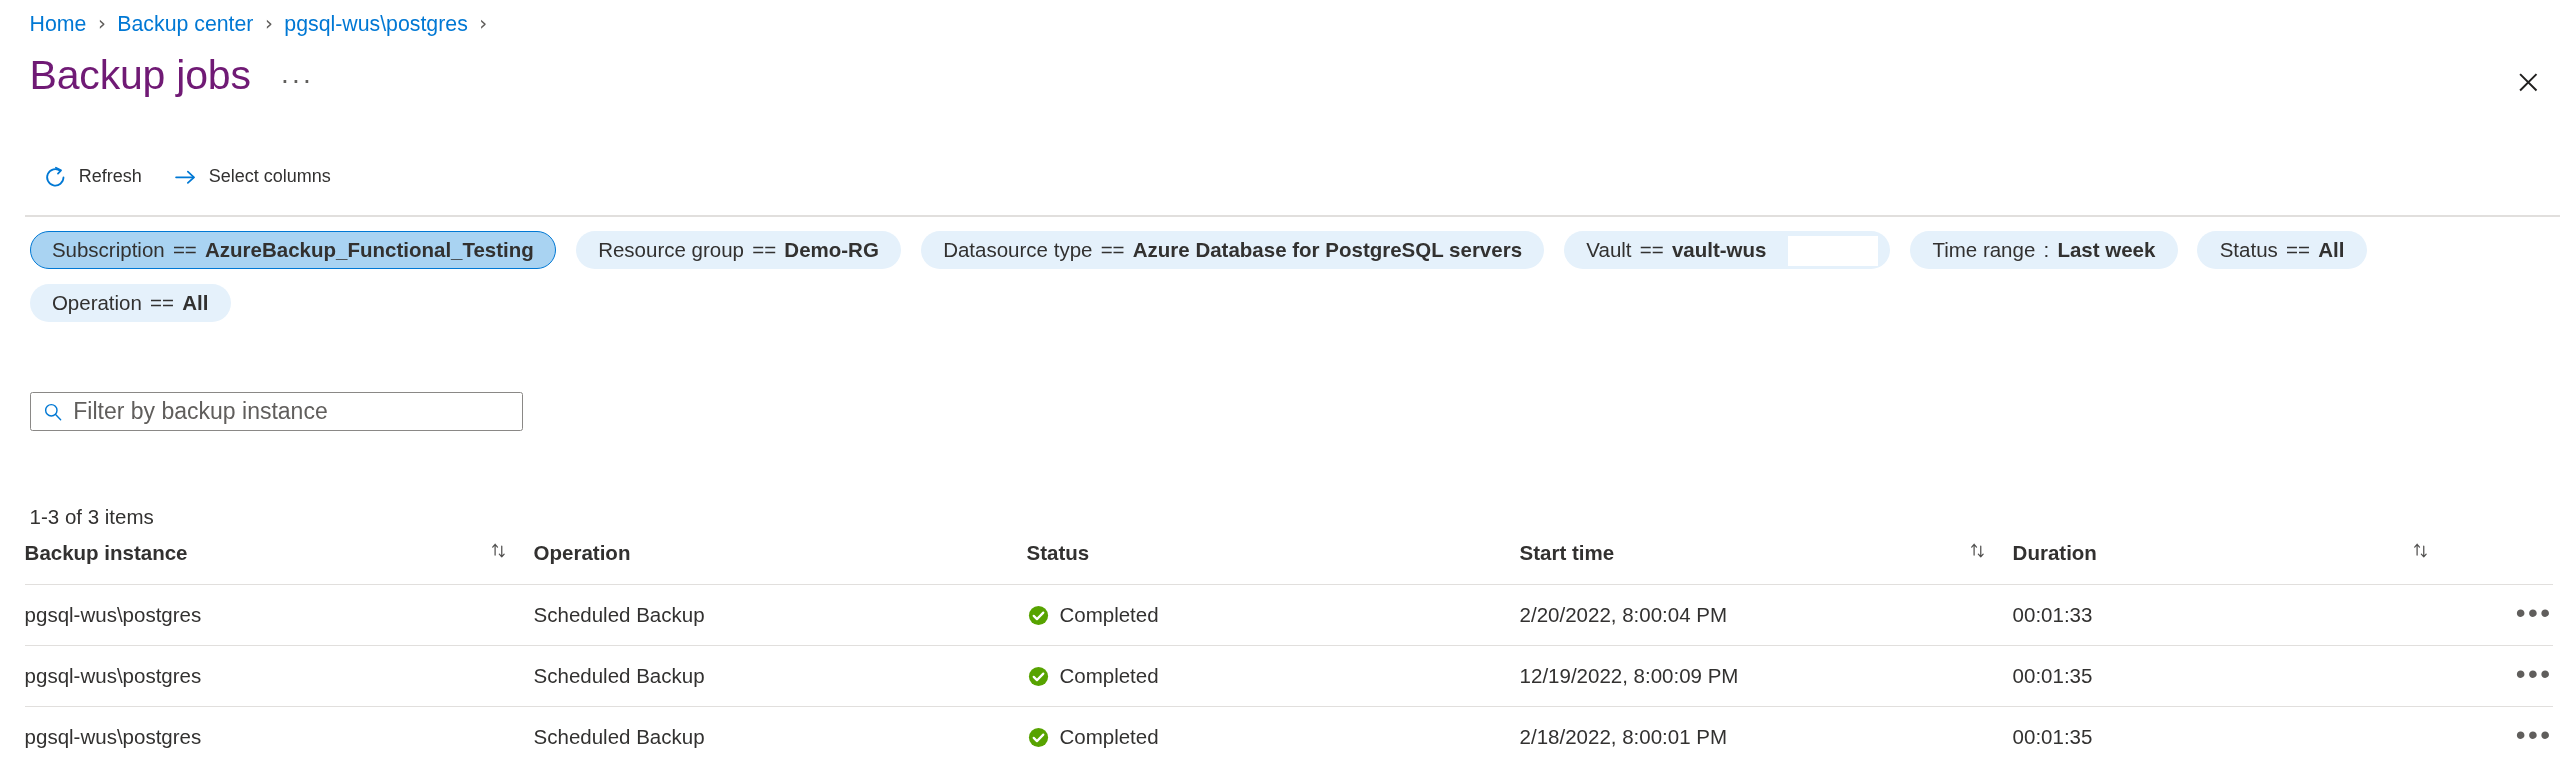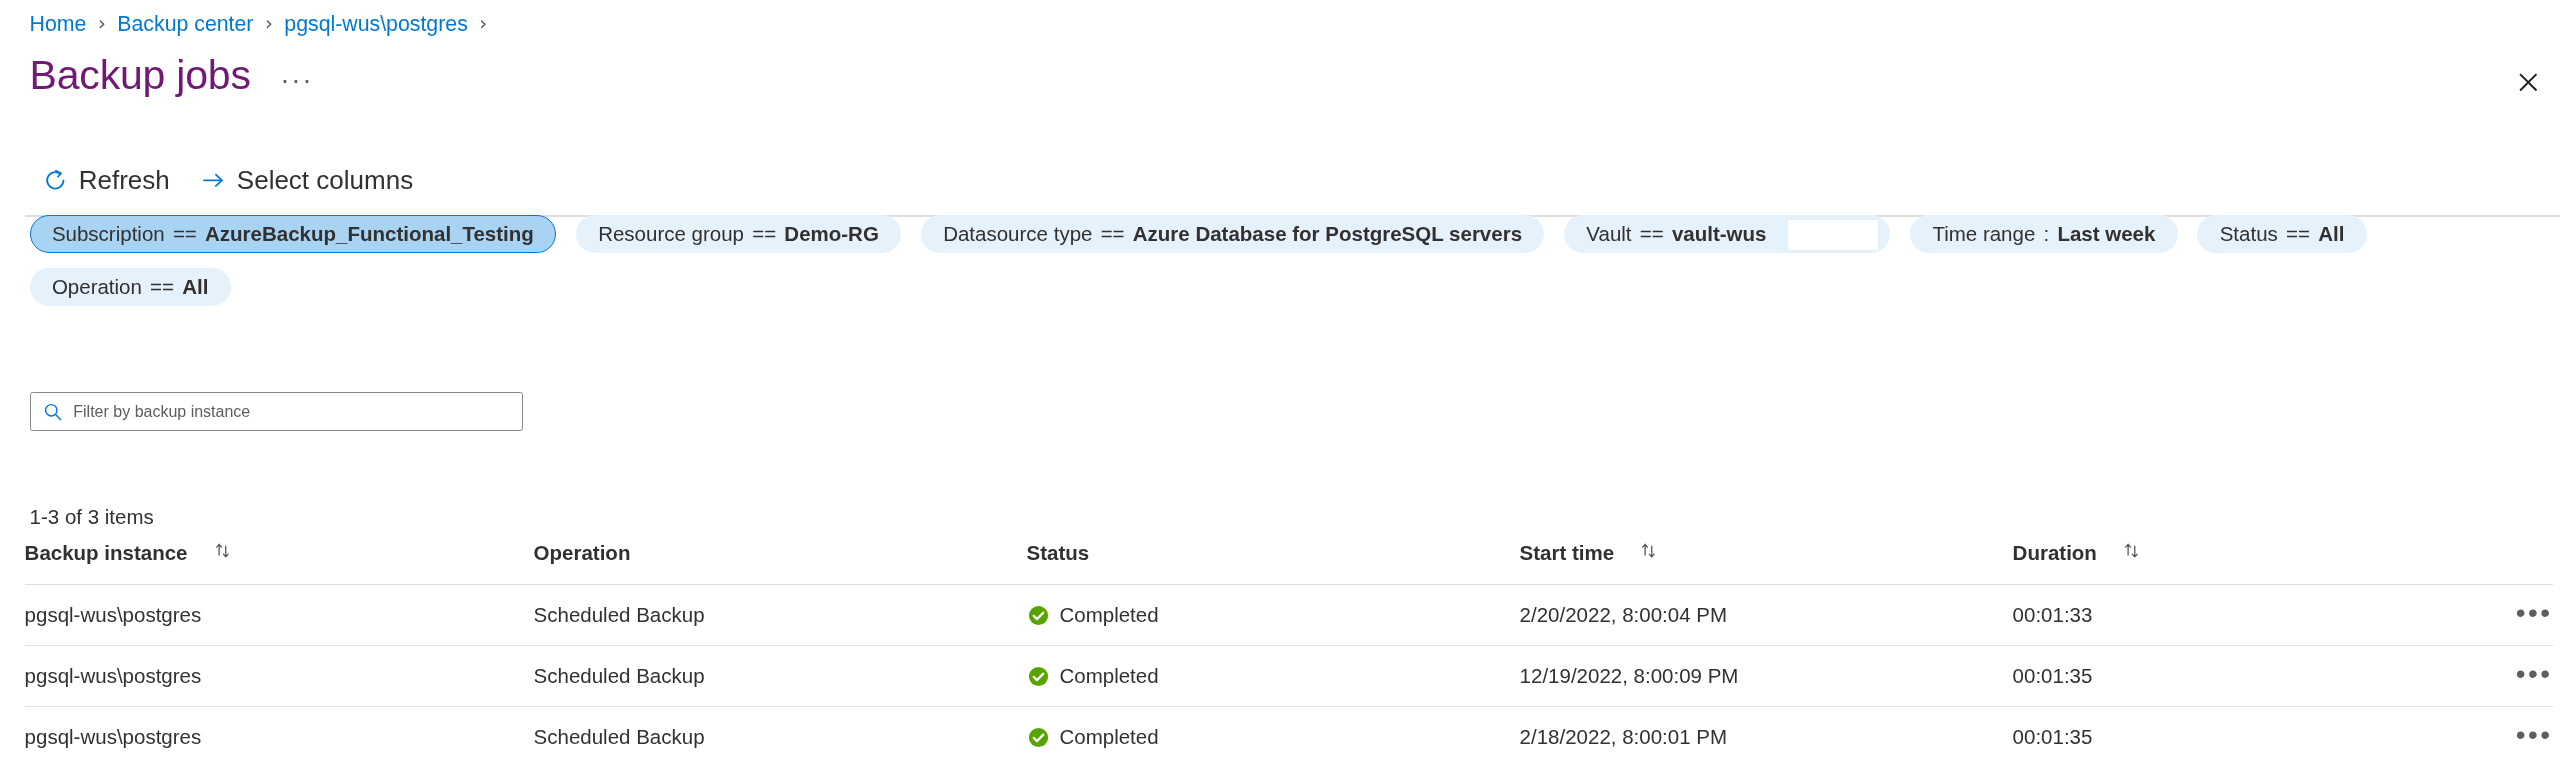--- a/index.html
+++ b/index.html
@@ -78,41 +78,41 @@
     top: 158px;
     display: flex;
     align-items: center;
     gap: 0px;
   }
   .tool-btn {
     display: flex;
     align-items: center;
     gap: 11.5px;
     padding: 6.6px 18px 6.6px 13px;
-    font-size: 26px;
+    font-size: 18px;
     color: #323130;
     cursor: pointer;
     white-space: nowrap;
   }
   .tool-icon { display: flex; align-items: center; justify-content: center; width: 24.6px; height: 24.6px; }
 
   .toolbar-divider {
     position: absolute;
     left: 24.6px;
     right: 16.4px;
     top: 215px;
     height: 1.6px;
     background: #e1dfdd;
   }
 
   
   .pill-area {
     position: absolute;
     left: 29.6px;
-    top: 215px;
+    top: 231px;
     width: 2512px;
     display: flex;
     flex-wrap: wrap;
     gap: 14.8px 19.7px;
   }
   .pill {
     display: flex;
     align-items: center;
     height: 38px;
     padding: 0 21.3px;
@@ -152,21 +152,21 @@
     border-radius: 2.5px;
     display: flex;
     align-items: center;
     padding: 0 11.5px;
     background: #fff;
   }
   .search-input {
     border: none;
     outline: none;
     flex: 1;
-    font-size: 16px;
+    font-size: 23px;
     font-family: "Liberation Sans", sans-serif;
     color: #323130;
     margin-left: 9.9px;
     background: transparent;
   }
   .search-input::placeholder { color: #605e5c; }
 
   .item-count {
     position: absolute;
     left: 29.6px;
@@ -182,21 +182,21 @@
 
   table.grid th {
     text-align: left;
     font-size: 20.5px;
     font-weight: 600;
     color: #323130;
     padding: 14.8px 0 18px 0;
     border-bottom: 1.6px solid #e1dfdd;
     vertical-align: middle;
   }
-  .th-inner { display: flex; align-items: center; justify-content: flex-start; padding-right: 24.6px; gap: 24px; }
+  .th-inner { display: flex; align-items: center; justify-content: space-between; padding-right: 24.6px; gap: 24px; }
   .th-label { white-space: nowrap; }
   .sort-icon { flex: 0 0 auto; opacity: .85; cursor: pointer; }
 
   table.grid td {
     font-size: 20.5px;
     color: #323130;
     padding: 18px 0 18px 0;
     border-bottom: 1.6px solid #e1dfdd;
     vertical-align: middle;
   }

